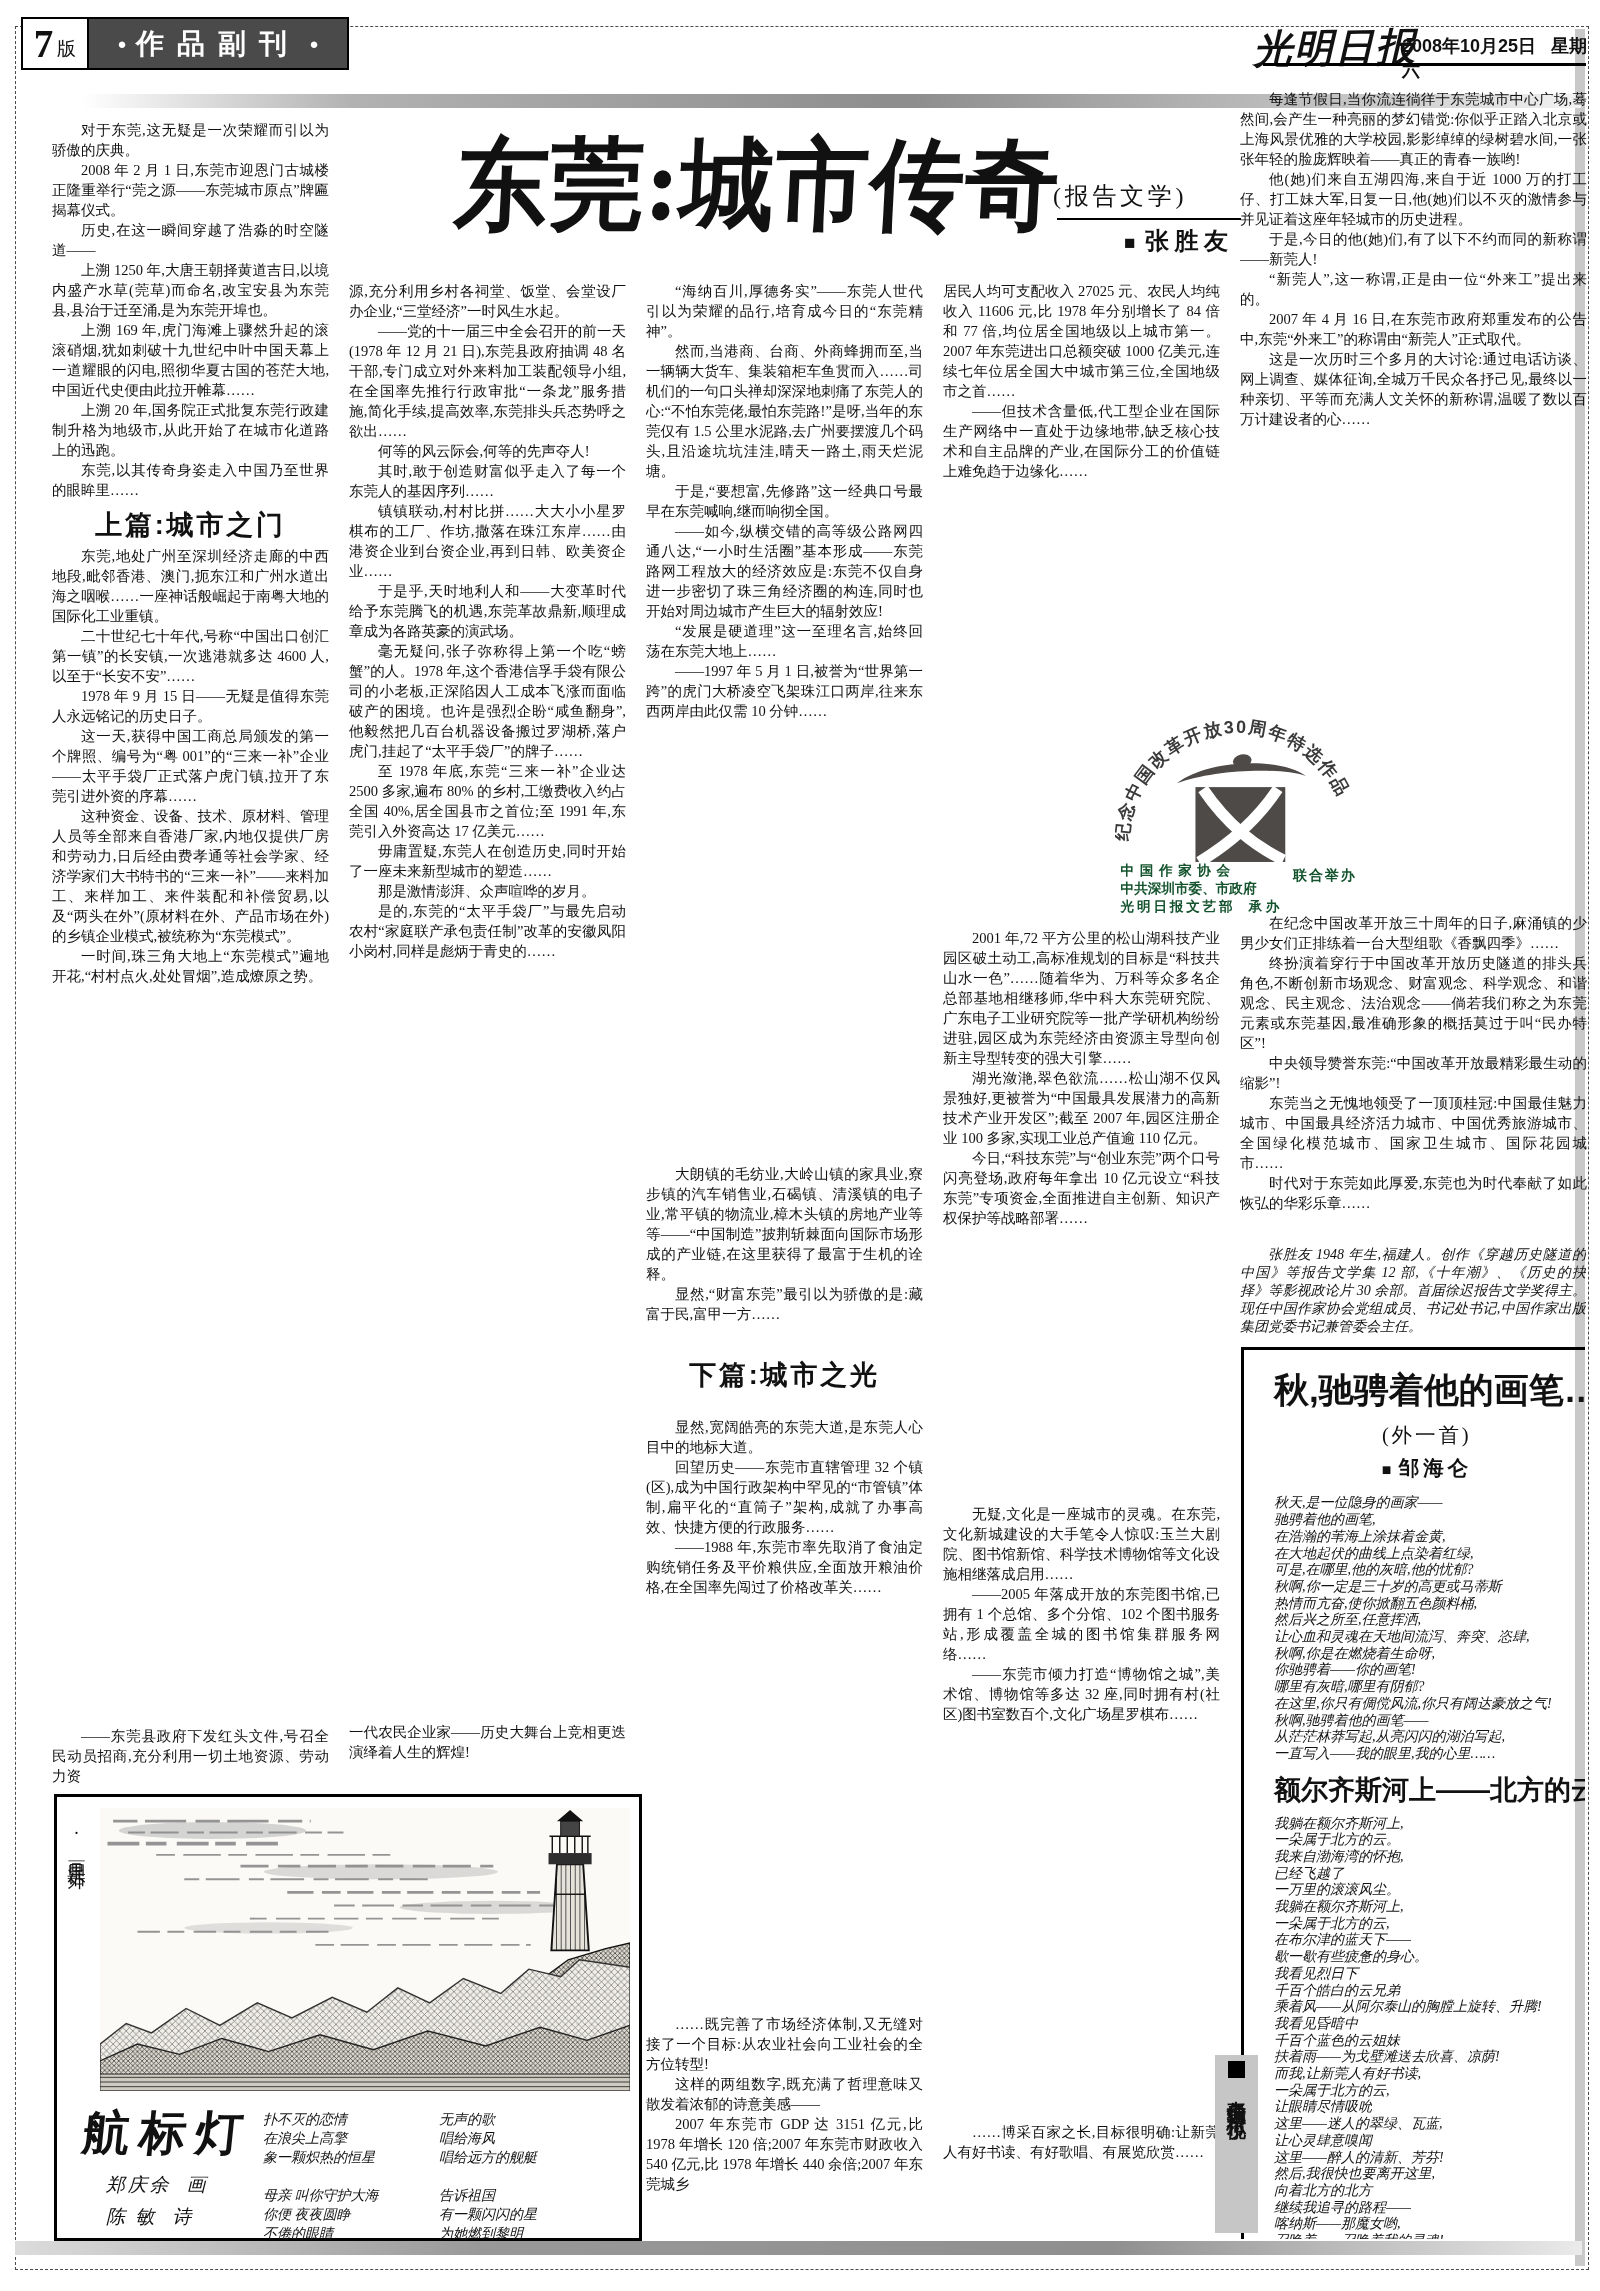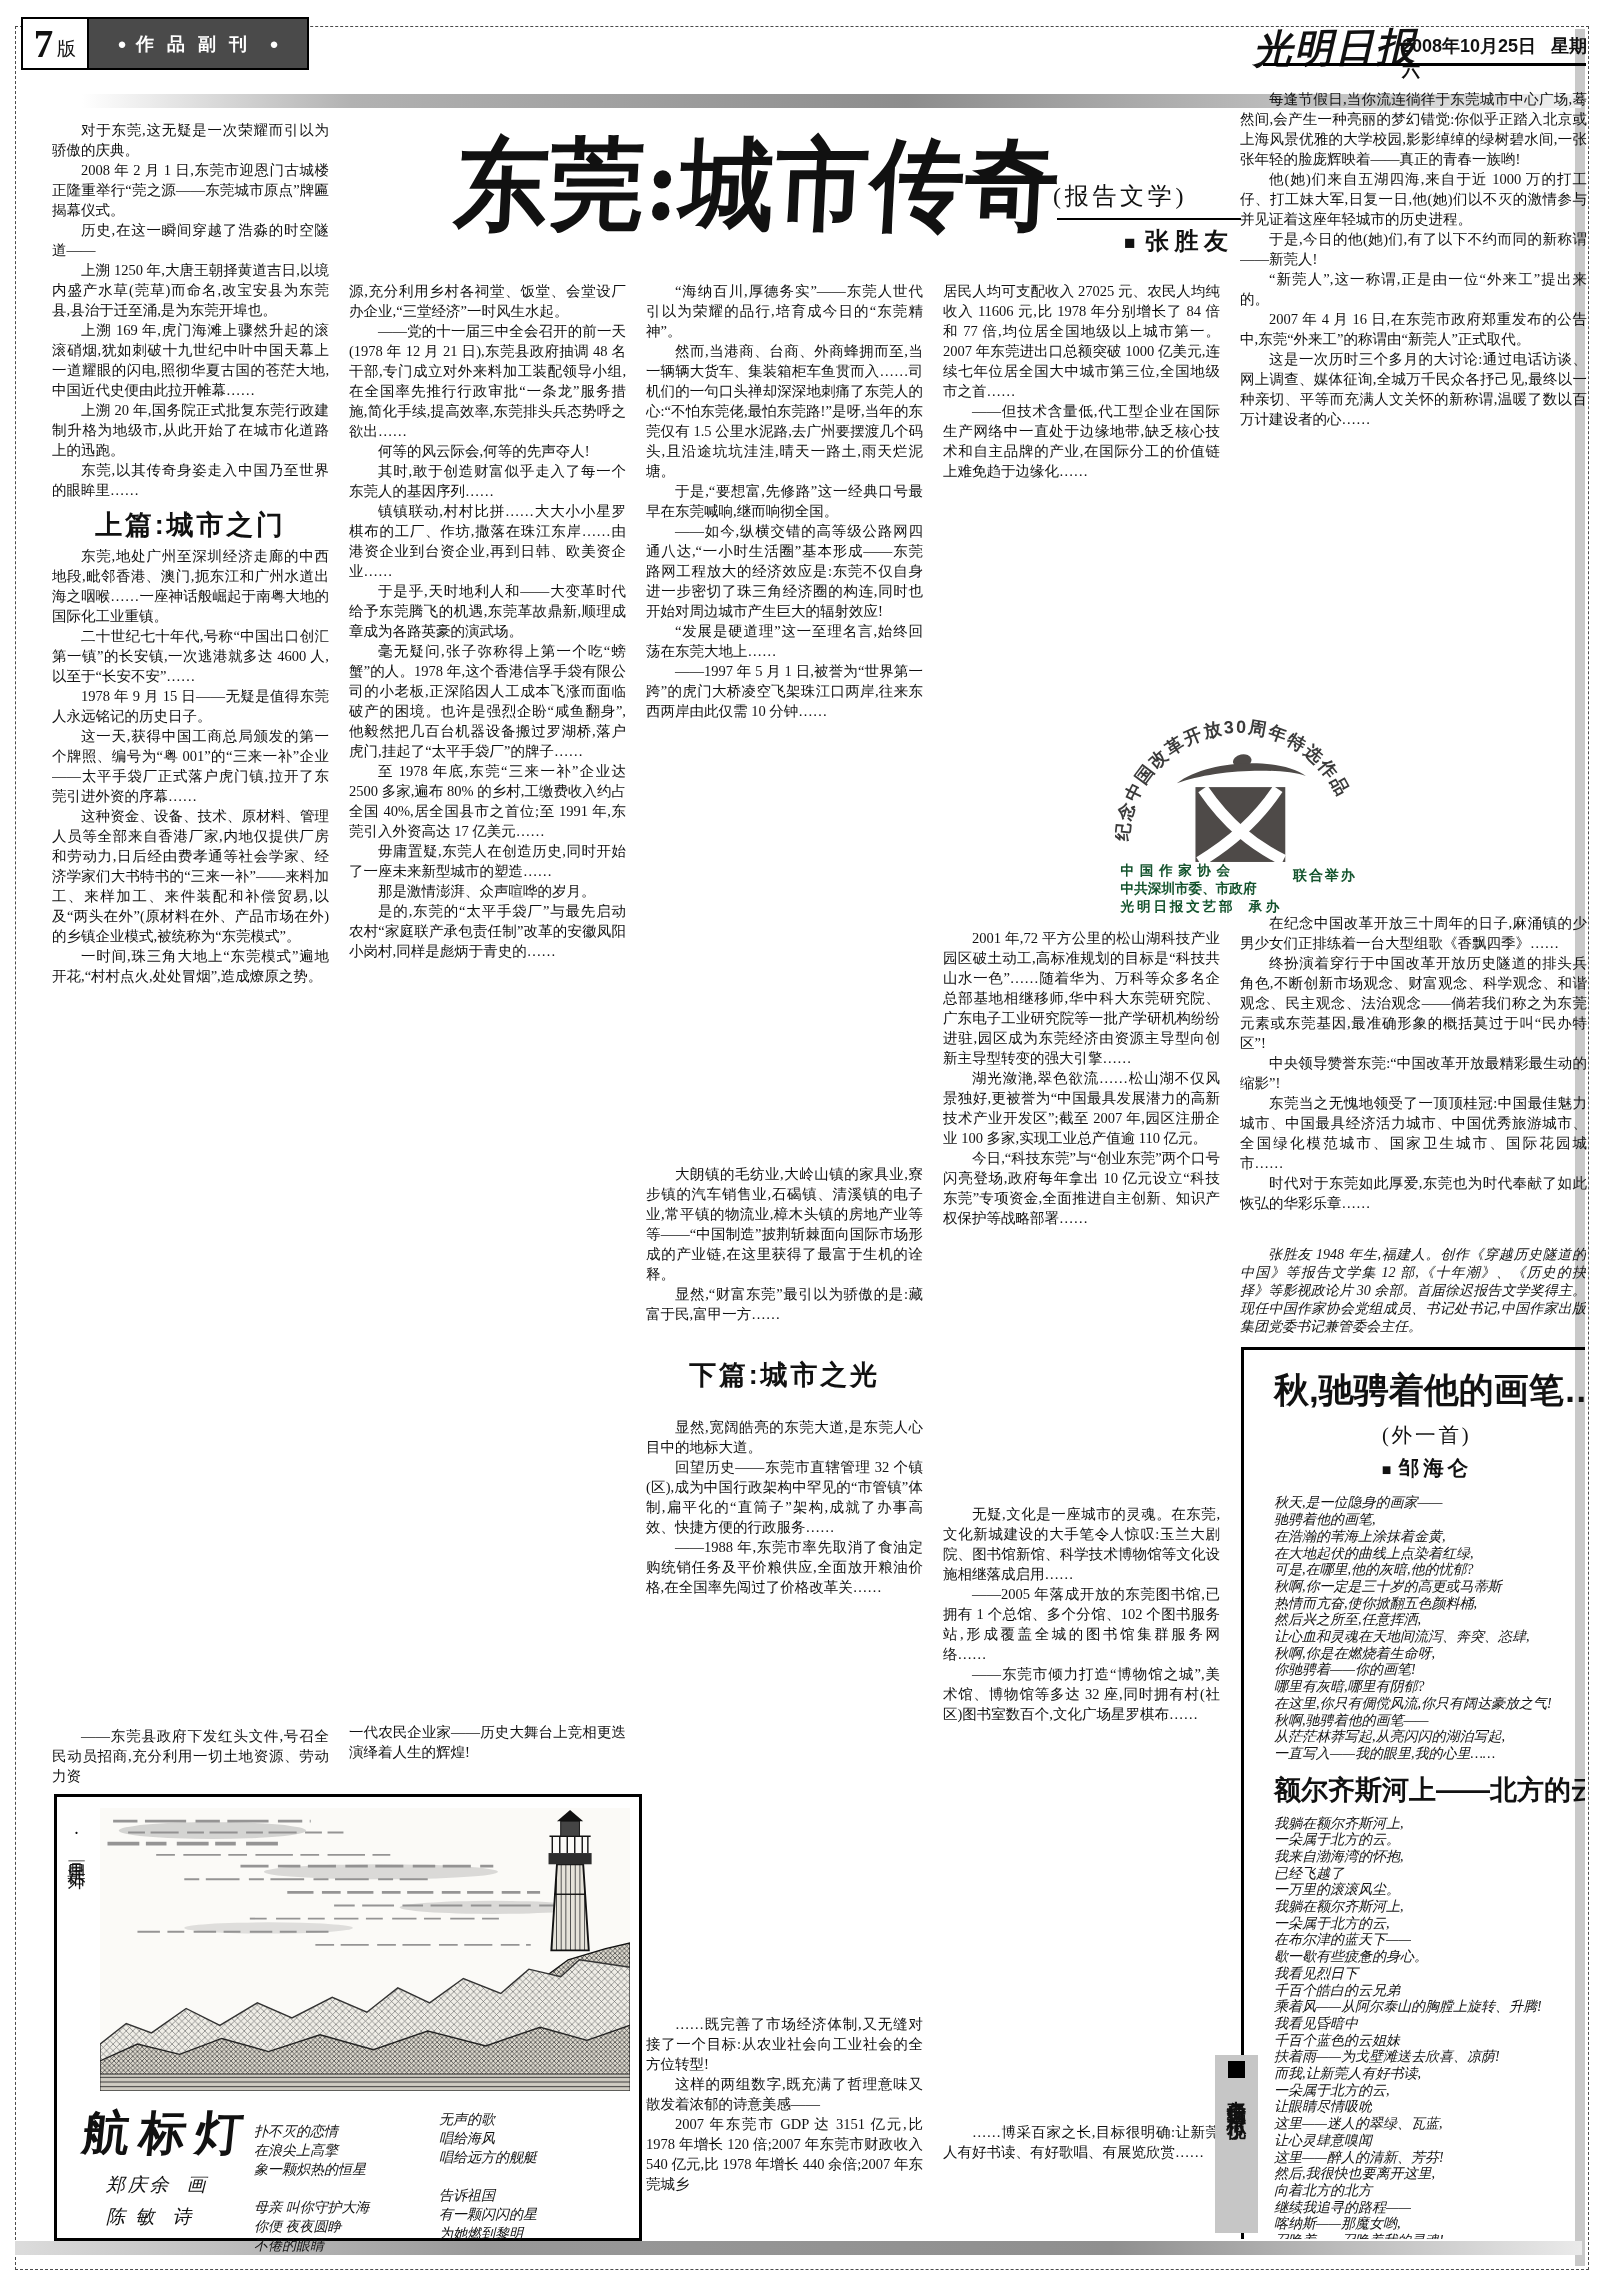--- a/index.html
+++ b/index.html
@@ -13,21 +13,21 @@
   .bar-top{left:82px;top:94px;width:1499px;background:linear-gradient(to right,#ffffff,#b2b2b2 18%,#8d8d8d 55%,#c6c6c6 85%,#f3f3f3);}
   .bar-bottom{left:15px;top:2241px;width:1567px;background:linear-gradient(to right,#dcdcdc,#989898 30%,#8f8f8f 70%,#eaeaea);}
   
   .pagebox{position:absolute;left:20.6px;top:17px;display:flex;border:2.8px solid #000;background:#fff;height:49px;}
   .pn{display:flex;align-items:center;justify-content:center;padding:0 11.2px;background:#fff;}
   .pn .num{font-size:39px;font-weight:bold;line-height:1;}
   .pn .lab{font-size:19px;margin-left:3.7px;margin-top:11.2px;}
   .section-box{display:flex;align-items:center;background:#4a4a4a;color:#fff;border-left:2.8px solid #000;
                padding:0 19px;font-family:"Liberation Sans",sans-serif;font-weight:bold;}
   .section-box .bullet{font-size:15px;margin:0 9.4px;}
-  .section-box .sec{font-size:18px;letter-spacing:13px;}
+  .section-box .sec{font-size:28px;letter-spacing:13px;}
   .masthead{position:absolute;left:1253px;top:20.6px;font-size:39px;font-weight:bold;font-style:italic;
             font-family:"DejaVu Serif",serif;transform:rotate(-1deg);letter-spacing:1.9px;}
   .date-line{position:absolute;left:1402px;top:34px;font-family:"Liberation Sans",sans-serif;
              font-weight:bold;font-size:18px;}
   .mast-rule{position:absolute;left:1263px;top:63px;width:323px;height:2.8px;background:#000;}
   
   .main-title{position:absolute;left:420px;top:133px;width:675px;text-align:center;
               font-size:94px;font-weight:bold;font-family:"DejaVu Serif",serif;
               transform:skewX(-3deg) scaleY(1.06);letter-spacing:0.9px;line-height:1.1;white-space:nowrap;}
   .genre{position:absolute;left:1053px;top:180px;font-size:24px;letter-spacing:3.7px;}
@@ -391,21 +391,21 @@
         <polygon points="488,14 516,14 502,2" fill="#111"></polygon>
       </g>
     </svg>
     <div class="art-title">航标灯</div>
     <div class="art-credit" style="left:49px;top:375px;">
       <span>郑庆余</span>&nbsp;&nbsp;<span>画</span>
     </div>
     <div class="art-credit" style="left:49px;top:407px;">
       <span>陈  敏</span>&nbsp;&nbsp;<span>诗</span>
     </div>
-    <div class="stanza" style="left:197px;top:313px;margin-top:12px;">
+    <div class="stanza" style="left:206px;top:313px;">
       <div>
           <p class="stanza-line">扑不灭的恋情</p>
           <p class="stanza-line">在浪尖上高擎</p>
           <p class="stanza-line">象一颗炽热的恒星</p>
           <p class="stanza-line">&nbsp;</p>
           <p class="stanza-line">母亲 叫你守护大海</p>
           <p class="stanza-line">你便 夜夜圆睁</p>
           <p class="stanza-line">不倦的眼睛</p>
         </div>
     </div>

